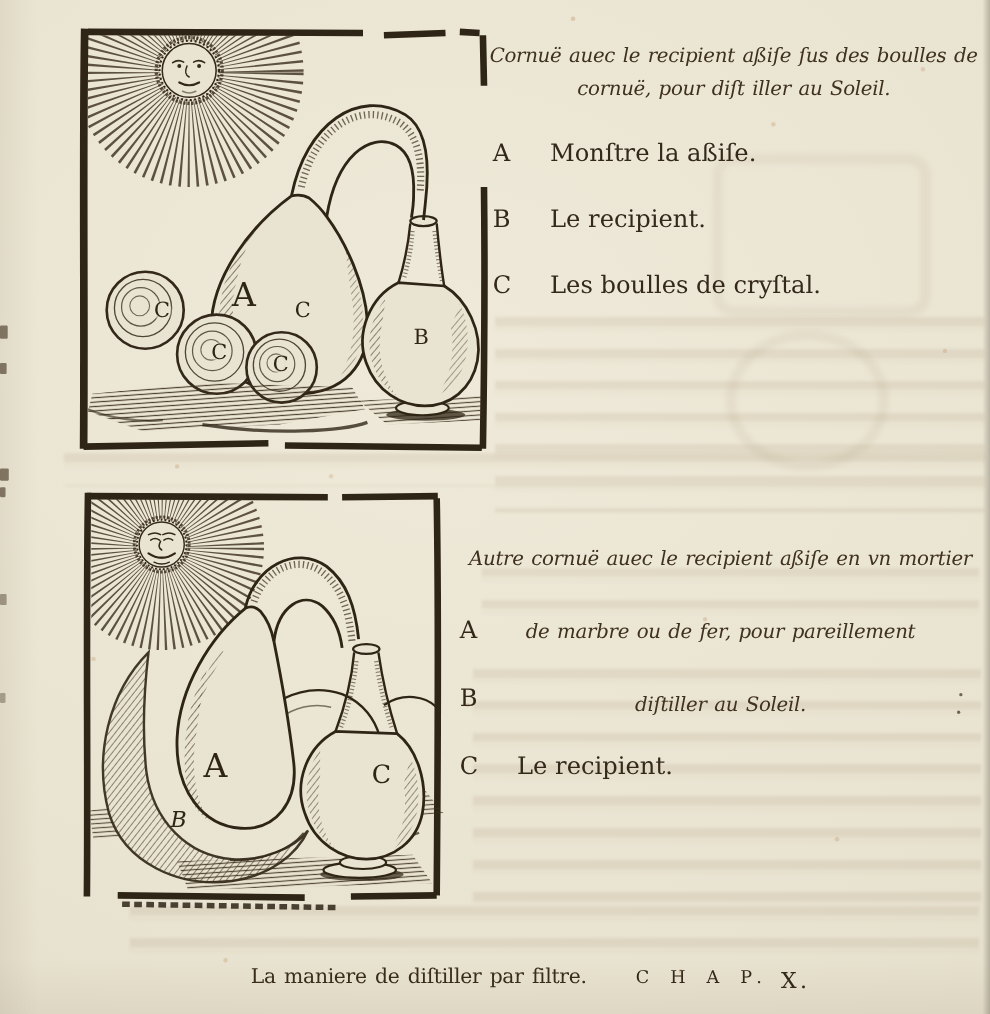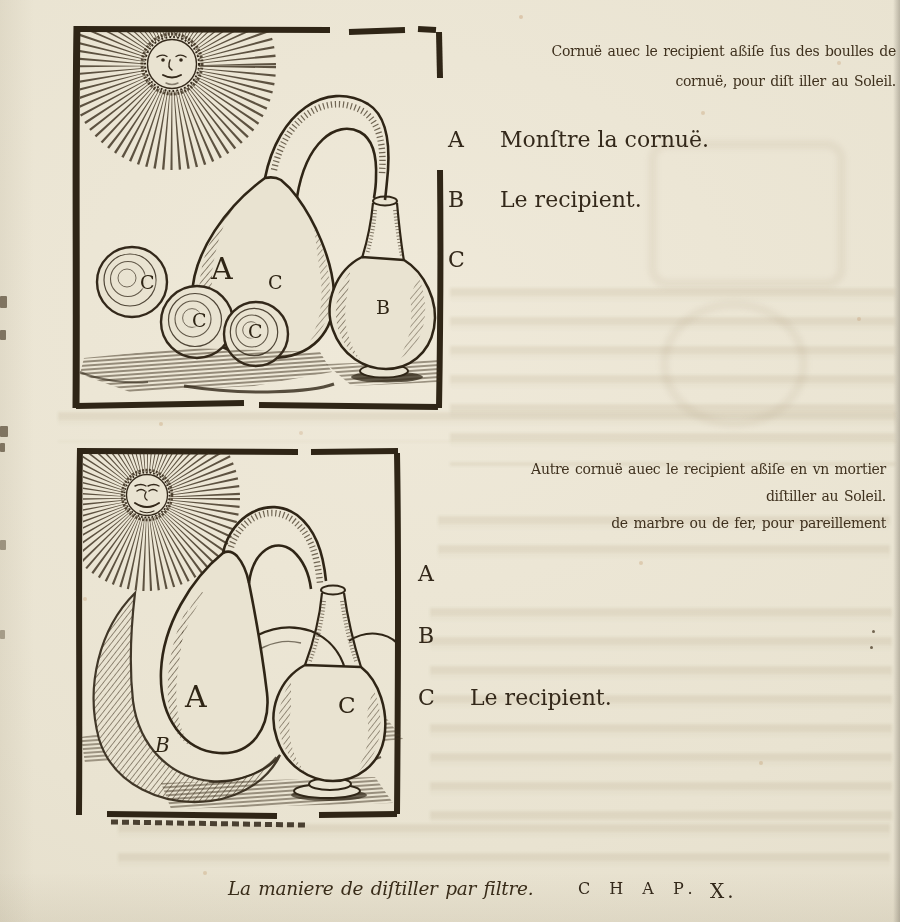--- a/index.html
+++ b/index.html
@@ -30,31 +30,31 @@
       618px 882px 0 1px rgba(174,112,52,.2), 760px 762px 0 1px rgba(174,112,52,.22);}
   
   .fig{position:absolute;z-index:3;}
   .fig svg{display:block;}
   .mark{
     position:absolute;z-index:4;color:#2f2515;line-height:1;
     background:radial-gradient(closest-side, rgba(233,227,209,.95) 55%, rgba(233,227,209,0));
     padding:1px 2px;
   }
   
-  .cap{position:absolute;z-index:4;text-align:right;color:#3f311e;
-       font-size:14px;letter-spacing:-0.3px;word-spacing:1.5px;}
+  .cap{position:absolute;z-index:4;font-style:italic;text-align:center;color:#3f311e;
+       font-size:18px;letter-spacing:-0.3px;word-spacing:1.5px;}
   .cap div{white-space:nowrap;}
   .cap1 div{line-height:30px;}
-  .cap2 div{line-height:27px;}
+  .cap2 div{line-height:27px;margin-top:39px;}
   .legend{position:absolute;z-index:4;font-size:22px;color:#33281a;}
   .legend .row{display:flex;align-items:baseline;line-height:27px;}
   .legend .letter{width:52px;flex:0 0 52px;}
   .legend1 .row{margin-bottom:33px;}
   .legend2 .row{margin-bottom:35px;}
-  .footer-runner{position:absolute;z-index:4;font-style:italic;font-size:18.5px;letter-spacing:-0.3px;word-spacing:2px;color:#392c19;text-align:right;}
+  .footer-runner{position:absolute;z-index:4;font-size:18.5px;letter-spacing:-0.3px;word-spacing:2px;color:#392c19;text-align:right;}
   .footer-chap{position:absolute;z-index:4;font-size:16px;letter-spacing:7px;color:#33281a;}
   .footer-num{position:absolute;z-index:4;font-size:20px;letter-spacing:3px;color:#33281a;}
 </style>
 </head>
 <body>
 
 <div class="page">
 
   <div class="ghost" style="left:450px;top:288px;width:445px;height:178px;"></div>
   <div class="ghost" style="left:58px;top:412px;width:838px;height:30px;"></div>
@@ -290,35 +290,36 @@
   </div>
 
   <div class="cap cap1" style="left:438px;top:36px;width:458px;">
     <div>Cornuë auec le recipient aßiſe ſus des boulles de</div>
     <div>cornuë, pour diſt iller au Soleil.</div>
   </div>
 
   <div class="legend legend1" style="left:448px;top:126px;width:440px;">
     <div class="row">
       <span class="letter">A</span>
-      <span class="text">Monſtre la cornuë.</span>
+      <span class="text">Monſtre la aßiſe.</span>
     </div>
     <div class="row">
       <span class="letter">B</span>
       <span class="text">Le recipient.</span>
     </div>
     <div class="row">
       <span class="letter">C</span>
+      <span class="text">Les boulles de cryſtal.</span>
     </div>
   </div>
 
   <div class="cap cap2" style="left:424px;top:456px;width:462px;">
     <div>Autre cornuë auec le recipient aßiſe en vn mortier</div>
+    <div>de marbre ou de fer, pour pareillement</div>
     <div>diſtiller au Soleil.</div>
-    <div>de marbre ou de fer, pour pareillement</div>
   </div>
 
   <div class="legend legend2" style="left:418px;top:560px;width:475px;">
     <div class="row">
       <span class="letter">A</span>
     </div>
     <div class="row">
       <span class="letter">B</span>
     </div>
     <div class="row">

